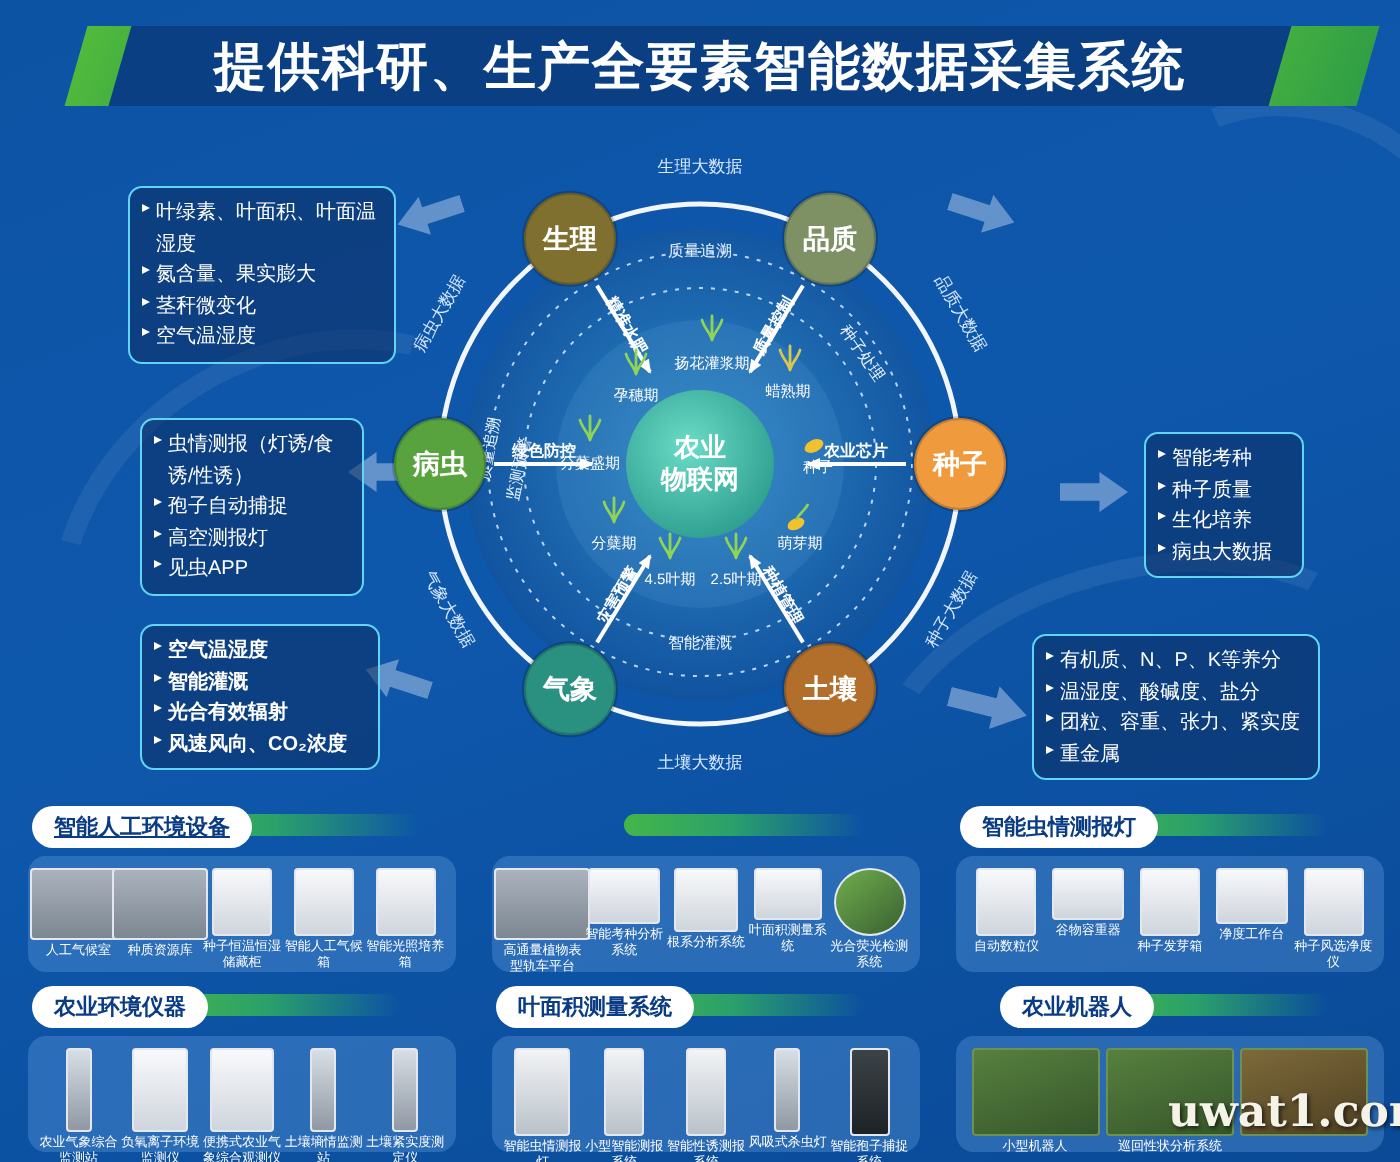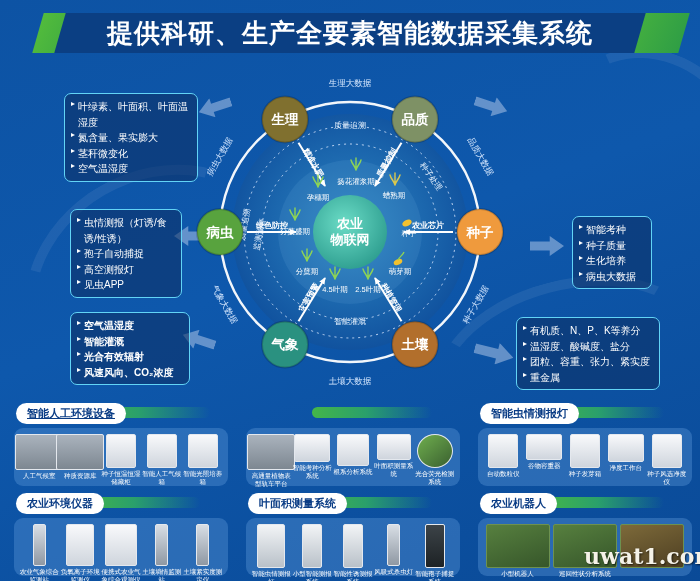--- a/index.html
+++ b/index.html
@@ -387,21 +387,21 @@
         <div class="img pole"></div>
         <div class="lbl">风吸式杀虫灯</div>
       </div>
     <div class="item">
         <div class="img lamp" style="background:linear-gradient(180deg,#3c4348,#1d2225);"></div>
         <div class="lbl">智能孢子捕捉系统</div>
       </div>
   </div>
 
   <div class="pill-tail" style="left:544px;top:497px;width:120px;"></div>
-  <div class="pill" style="left:480px;top:493px;">农业机器人</div>
+  <div class="pill" style="left:500px;top:493px;">农业机器人</div>
   <div class="strip" style="left:478px;top:518px;width:214px;height:58px;">
     <div class="item robot-item">
         <div class="img robot"></div>
         <div class="lbl">小型机器人</div>
       </div>
     <div class="item robot-item">
         <div class="img robot"></div>
         <div class="lbl">巡回性状分析系统</div>
       </div>
     <div class="item robot-item">

